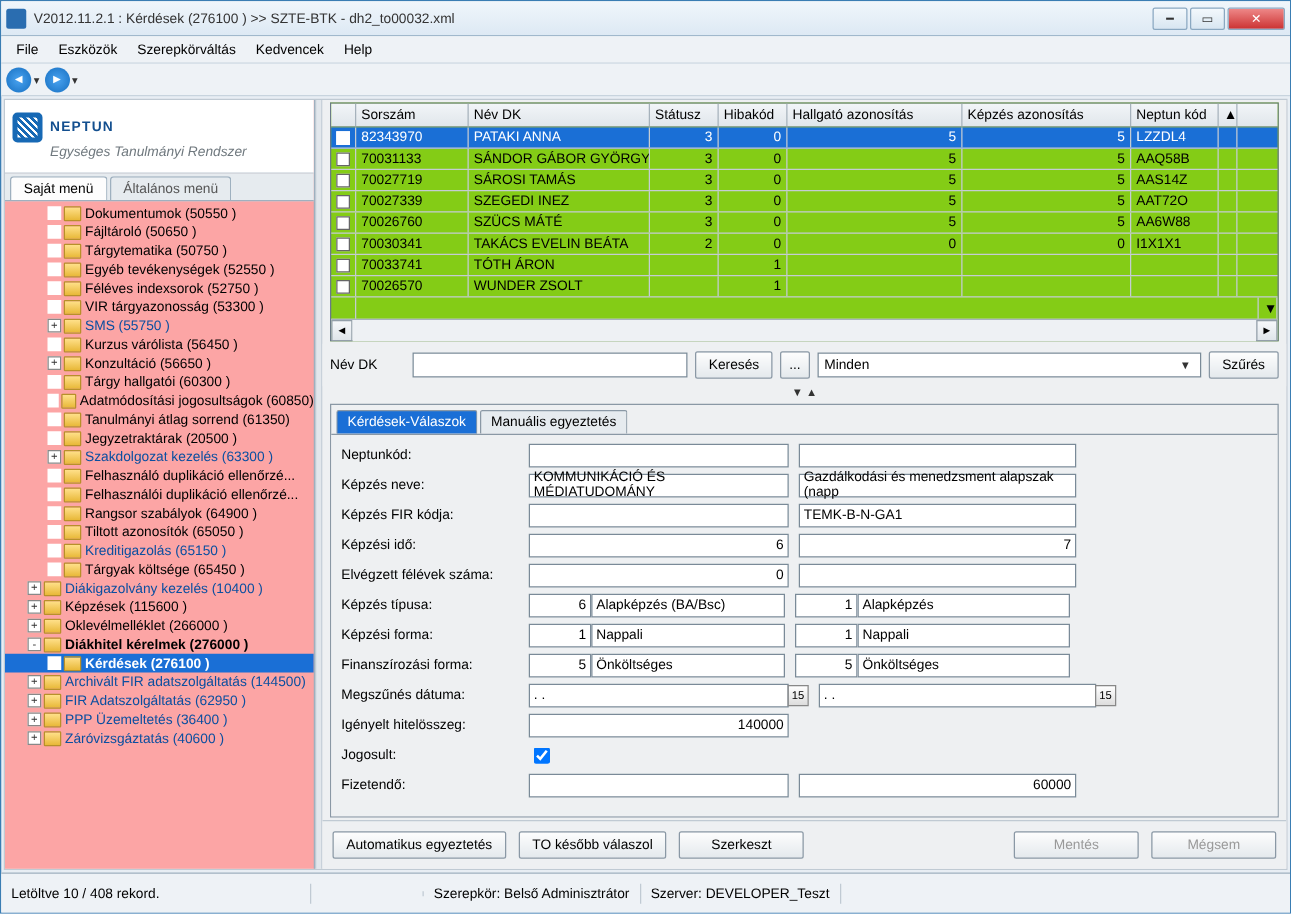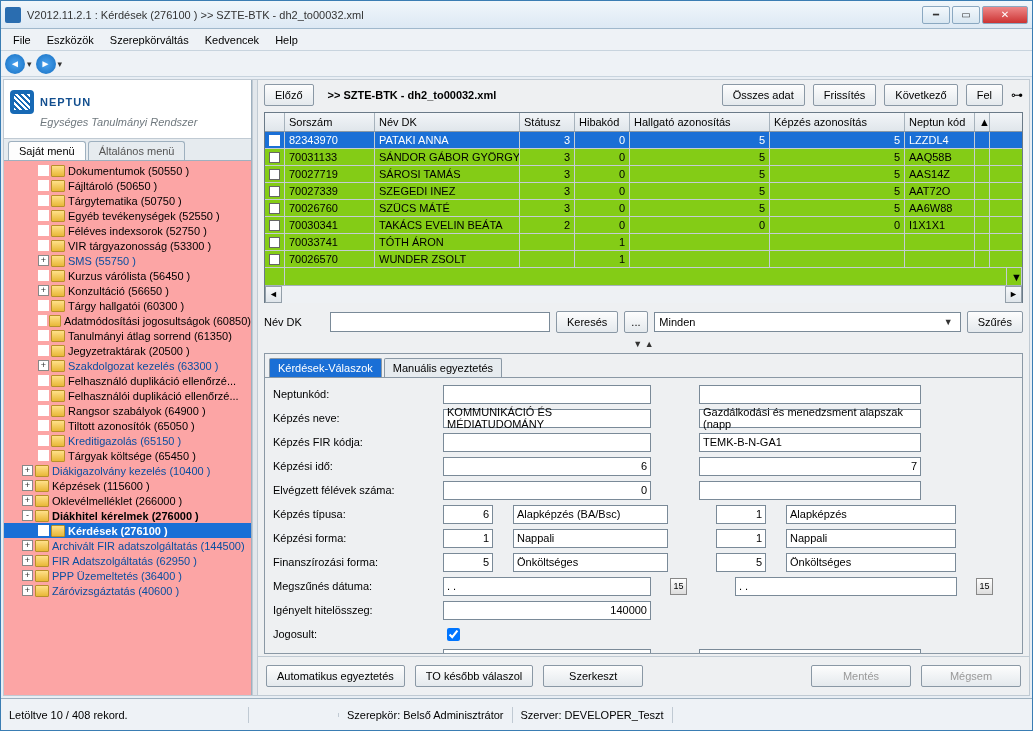--- a/index.html
+++ b/index.html
@@ -85,21 +85,21 @@
 .combo { border: 1px solid #7a8a98; height: 20px; padding: 2px 4px; background:#fff; flex:1; display:flex; align-items:center; justify-content:space-between;}
 .drop-ar{width:15px;text-align:center;font-size:9px;color:#333;}
 
 .sep-arrows{ text-align:center; font-size:9px; color:#333; height:12px;}
 
 .detail-frame { border: 1px solid #8a98a5; margin: 2px 6px; flex:1; display:flex; flex-direction:column; background:#eef0f2; min-height:0;}
 .dtabs { display:flex; gap:2px; padding:4px 4px 0 4px;}
 .dtab { padding:3px 8px; border:1px solid #8a98a5; border-bottom:none; background:#e6ebef; border-radius:2px 2px 0 0;}
 .dtab.active{ background:#1a6fd6; color:#fff;}
 .dbody { border-top:1px solid #8a98a5; flex:1; overflow:auto; padding:4px 8px; background:#eef0f2;}
-.form-row{ display:flex; align-items:center; height:24px; gap:20px;}
+.form-row{ display:flex; align-items:center; height:24px; gap:0;}
 .flabel{ width:150px;}
 .fin{ border:1px solid #7a8a98; height:19px; background:#fff; padding:1px 3px; display:flex; align-items:center;}
 .fin.num{ justify-content:flex-end;}
 .col-a-num{width:50px;}
 .col-a-txt{flex:1; max-width:155px;}
 .col-a-wide{width:208px;}
 .col-b-num{width:50px;}
 .col-b-txt{width:170px;}
 .col-b-wide{width:222px;}
 .col-spacer{width:8px;}
@@ -301,29 +301,20 @@
             <span class="node-icon"></span>
             <span class="tree-label blue">Záróvizsgáztatás (40600  )</span>
           </div>
         </div>
     </div>
 
     <div class="splitter"></div>
 
     <div class="right-panel">
 
-      <div class="topbar-r">
-        <div class="btn">Előző</div>
-        <div class="breadcrumb-r">&gt;&gt;  SZTE-BTK - dh2_to00032.xml</div>
-        <div class="btn">Összes adat</div>
-        <div class="btn">Frissítés</div>
-        <div class="btn">Következő</div>
-        <div class="btn">Fel</div>
-        <span class="pin-icon">⊶</span>
-      </div>
 
       <div class="grid-wrap">
         <div class="grid-head">
           <div class="gh c0"></div>
           <div class="gh c1">Sorszám</div>
           <div class="gh c2">Név DK</div>
           <div class="gh c3">Státusz</div>
           <div class="gh c4">Hibakód</div>
           <div class="gh c5">Hallgató azonosítás</div>
           <div class="gh c6">Képzés azonosítás</div>

